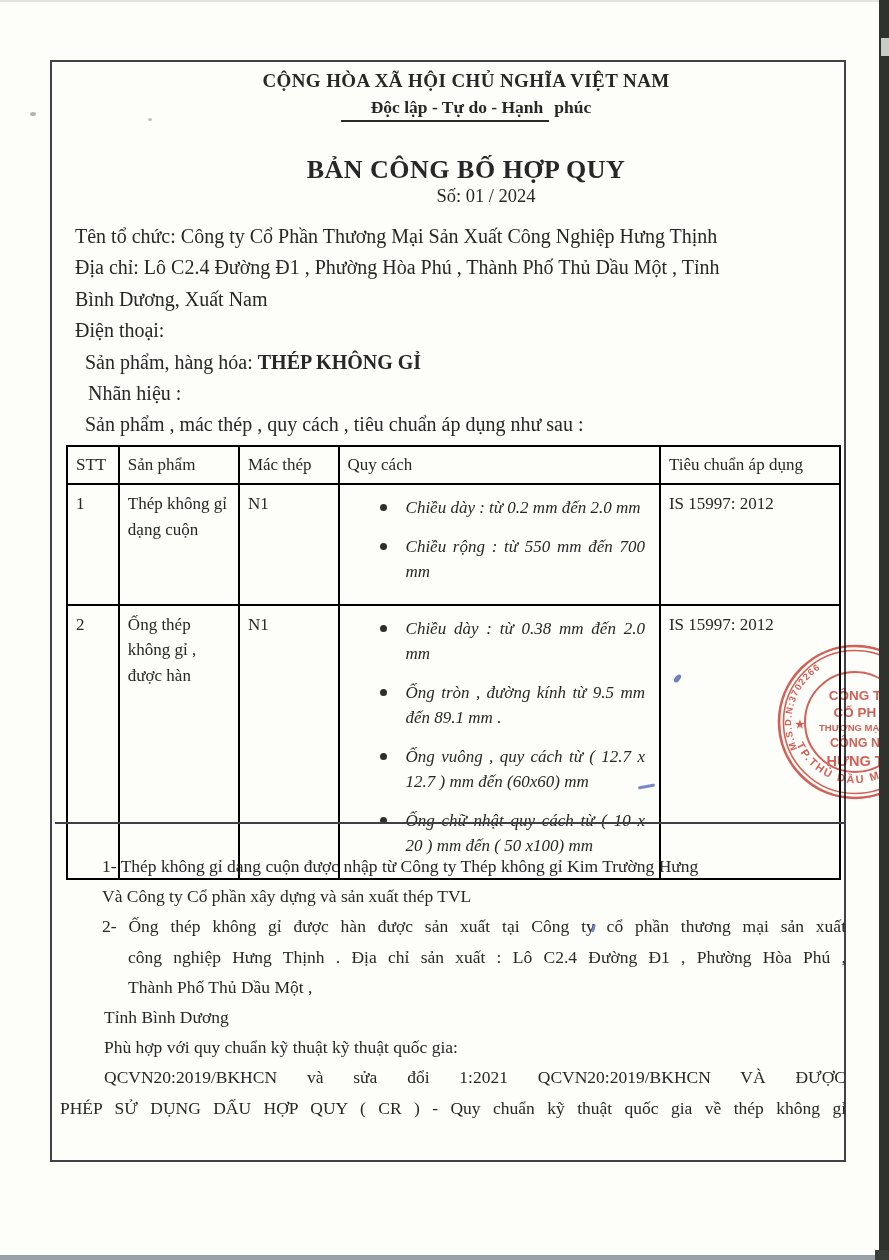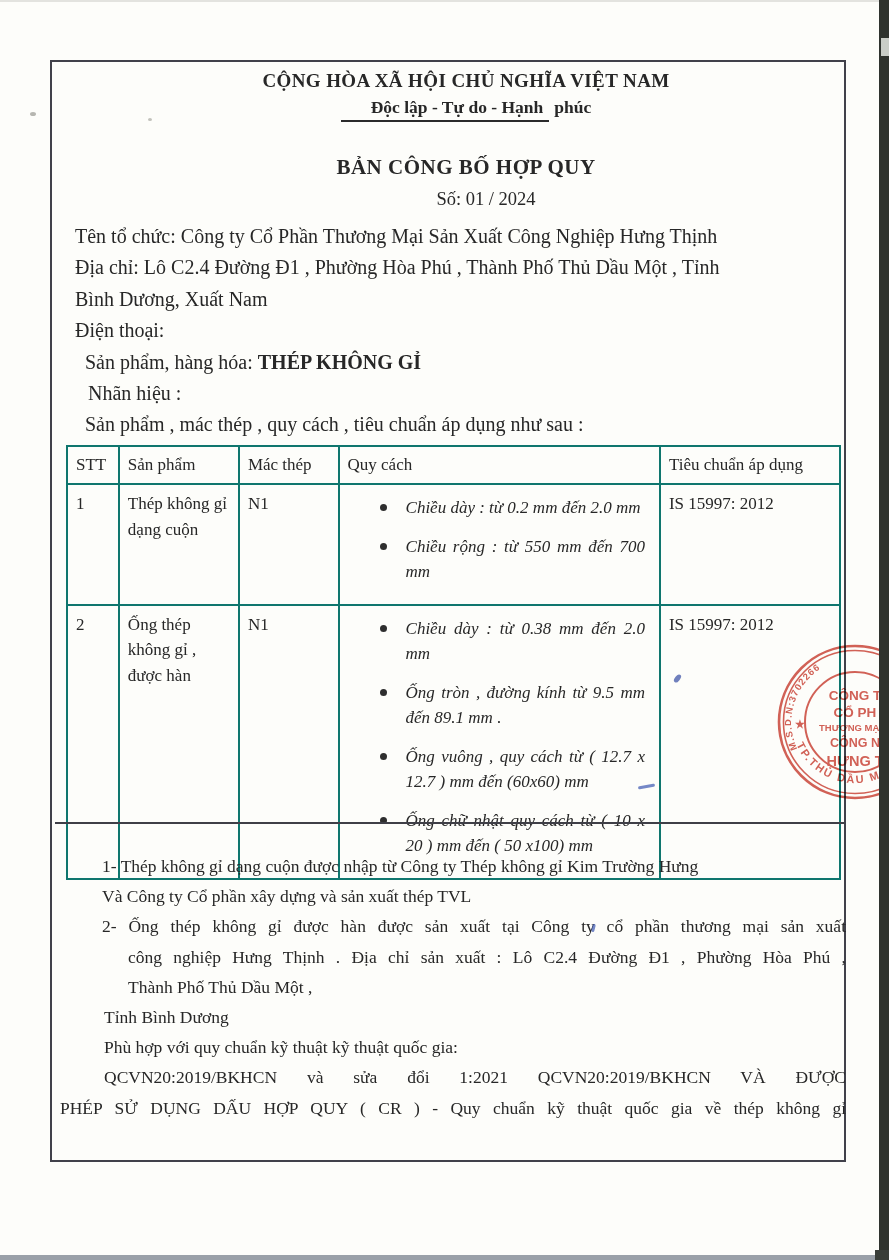--- a/index.html
+++ b/index.html
@@ -12,34 +12,34 @@
   .page-border{
     position:absolute;left:50px;top:60px;width:796px;height:1102px;
     border:2px solid #41414a;box-sizing:border-box;
   }
   
   .doc-header{position:absolute;left:50px;top:70px;width:832px;text-align:center;}
   .nat-title{font-size:19px;font-weight:bold;letter-spacing:.4px;}
   .motto{font-size:17.5px;font-weight:bold;margin-top:5px;}
   .motto .u{display:inline-block;border-bottom:2.5px solid #2b2b2b;padding:0 6px 2px 30px;}
   .motto .tail{padding-left:5px;}
-  .doc-title{font-size:21px;font-weight:bold;margin-top:33px;letter-spacing:.5px;}
-  .doc-number{font-size:18.5px;margin-top:9px;padding-left:40px;}
+  .doc-title{font-size:26px;font-weight:bold;margin-top:33px;letter-spacing:.5px;}
+  .doc-number{font-size:18.5px;margin-top:1px;padding-left:40px;}
   
   .info{position:absolute;left:75px;top:221px;width:772px;font-size:20px;line-height:31.4px;}
   .ml10{margin-left:10px;} .ml13{margin-left:13px;}
   .bold{font-weight:bold;}
   
   table.spec{
     position:absolute;left:66px;top:445px;width:775px;
     border-collapse:collapse;table-layout:fixed;
     font-size:17px;line-height:1.5;
   }
   table.spec th,table.spec td{
-    border:2px solid #0f766e;vertical-align:top;padding:6px 8px;
+    border:2px solid #000000;vertical-align:top;padding:6px 8px;
     font-weight:normal;text-align:left;box-sizing:border-box;
   }
   table.spec th{height:38px;vertical-align:middle;padding-top:2px;padding-bottom:2px;}
   th.c-stt,td.c-stt{width:51px;text-align:center;}
   th.c-sp,td.c-sp{width:118px;}
   th.c-mt,td.c-mt{width:98px;text-align:center;}
   th.c-qc,td.c-qc{width:316px;}
   th.c-tc,td.c-tc{width:177px;}
   th.c-sp,th.c-mt{text-align:left;}
   td.c-stt,td.c-mt{padding-top:12px;}

